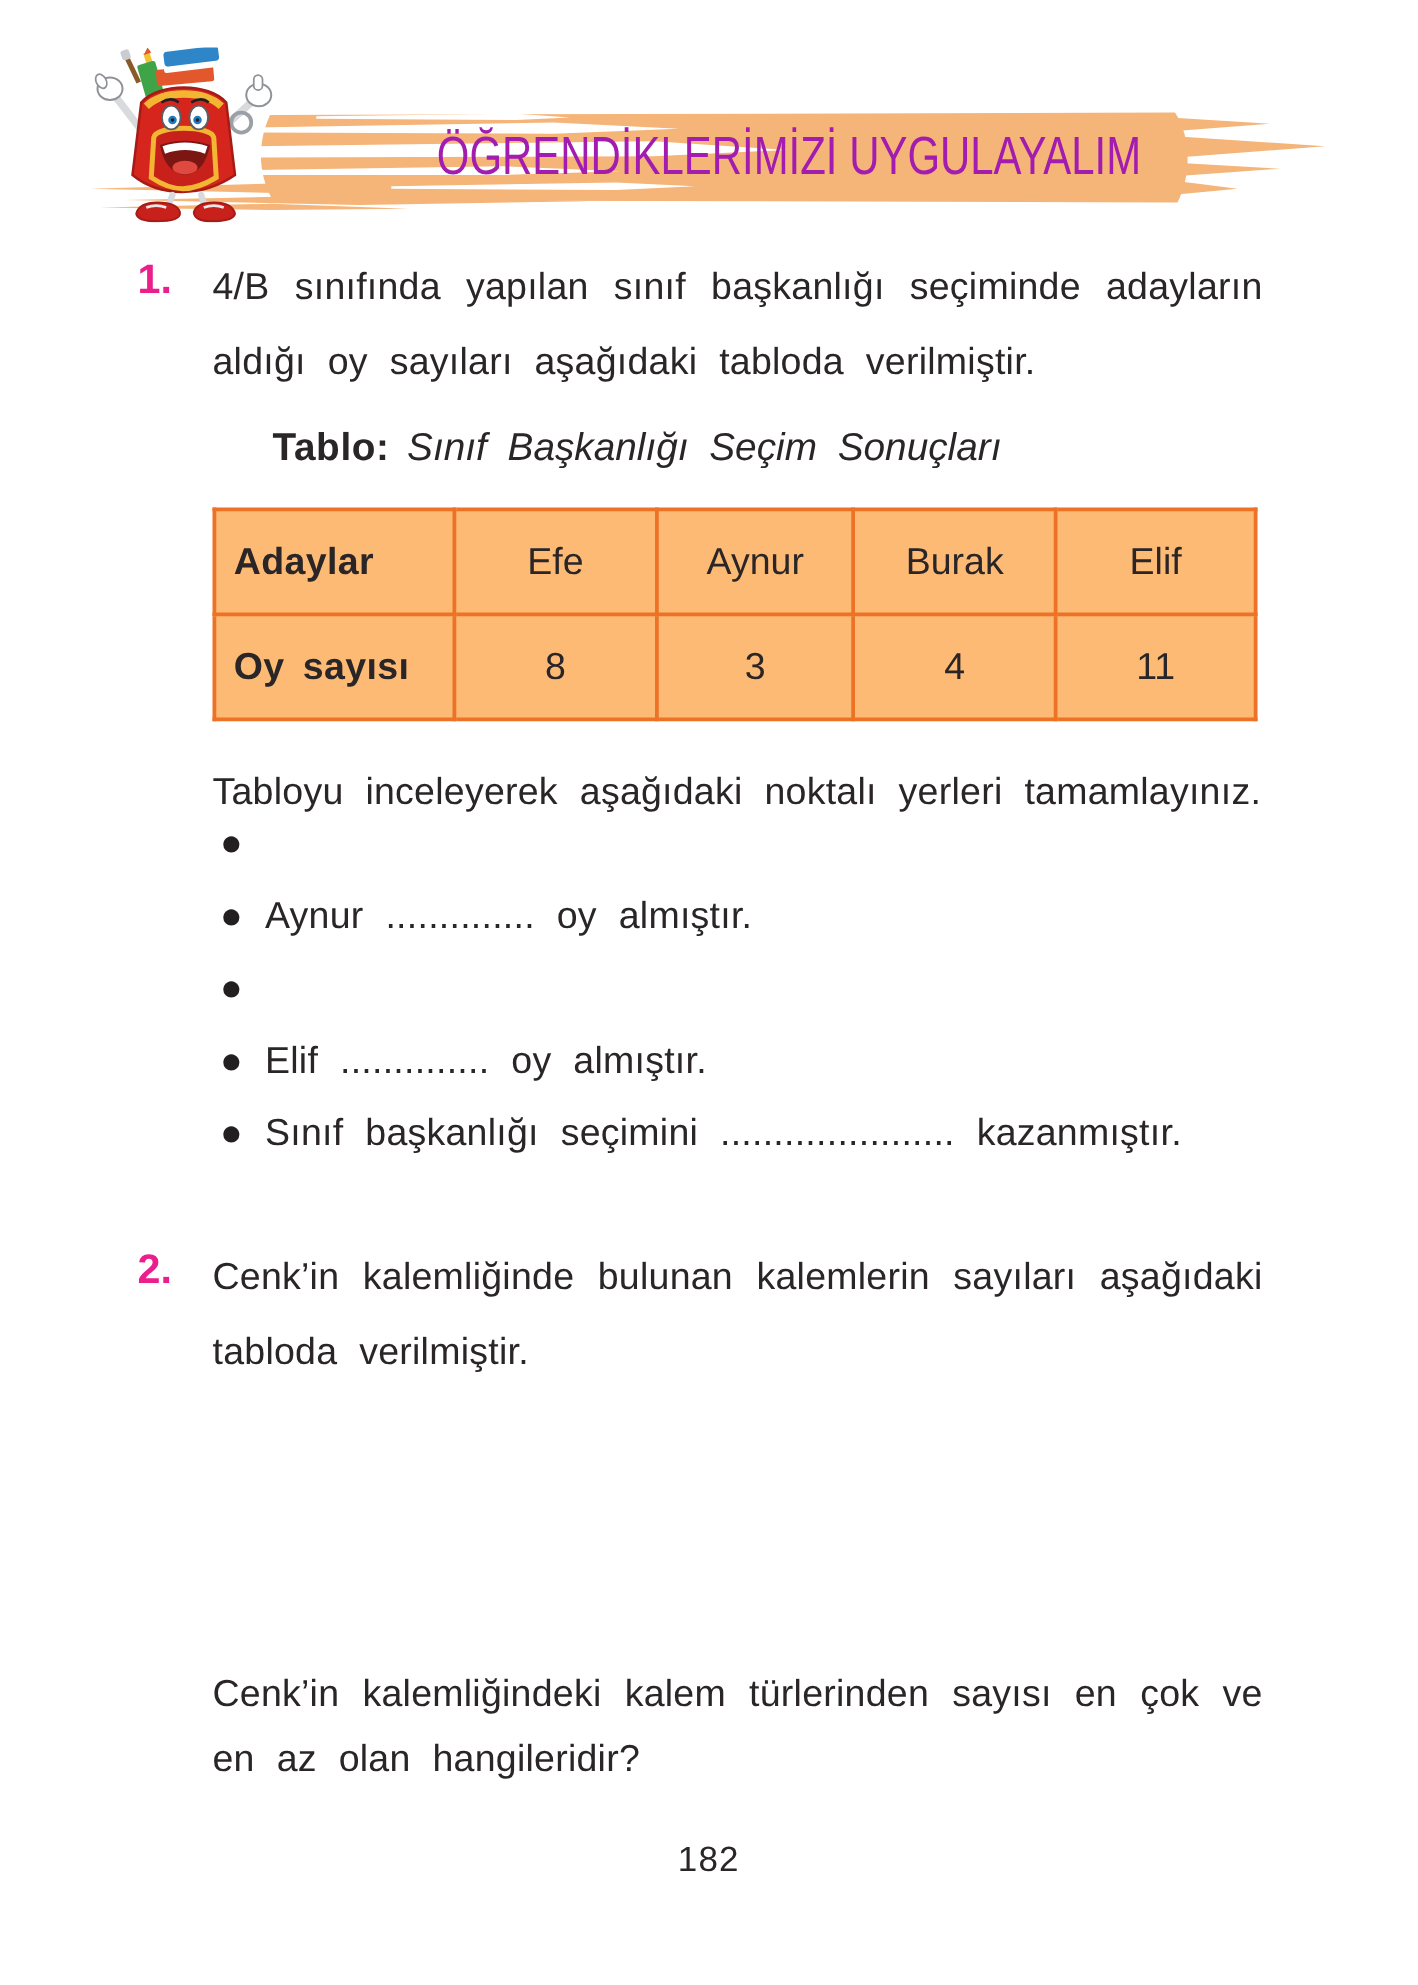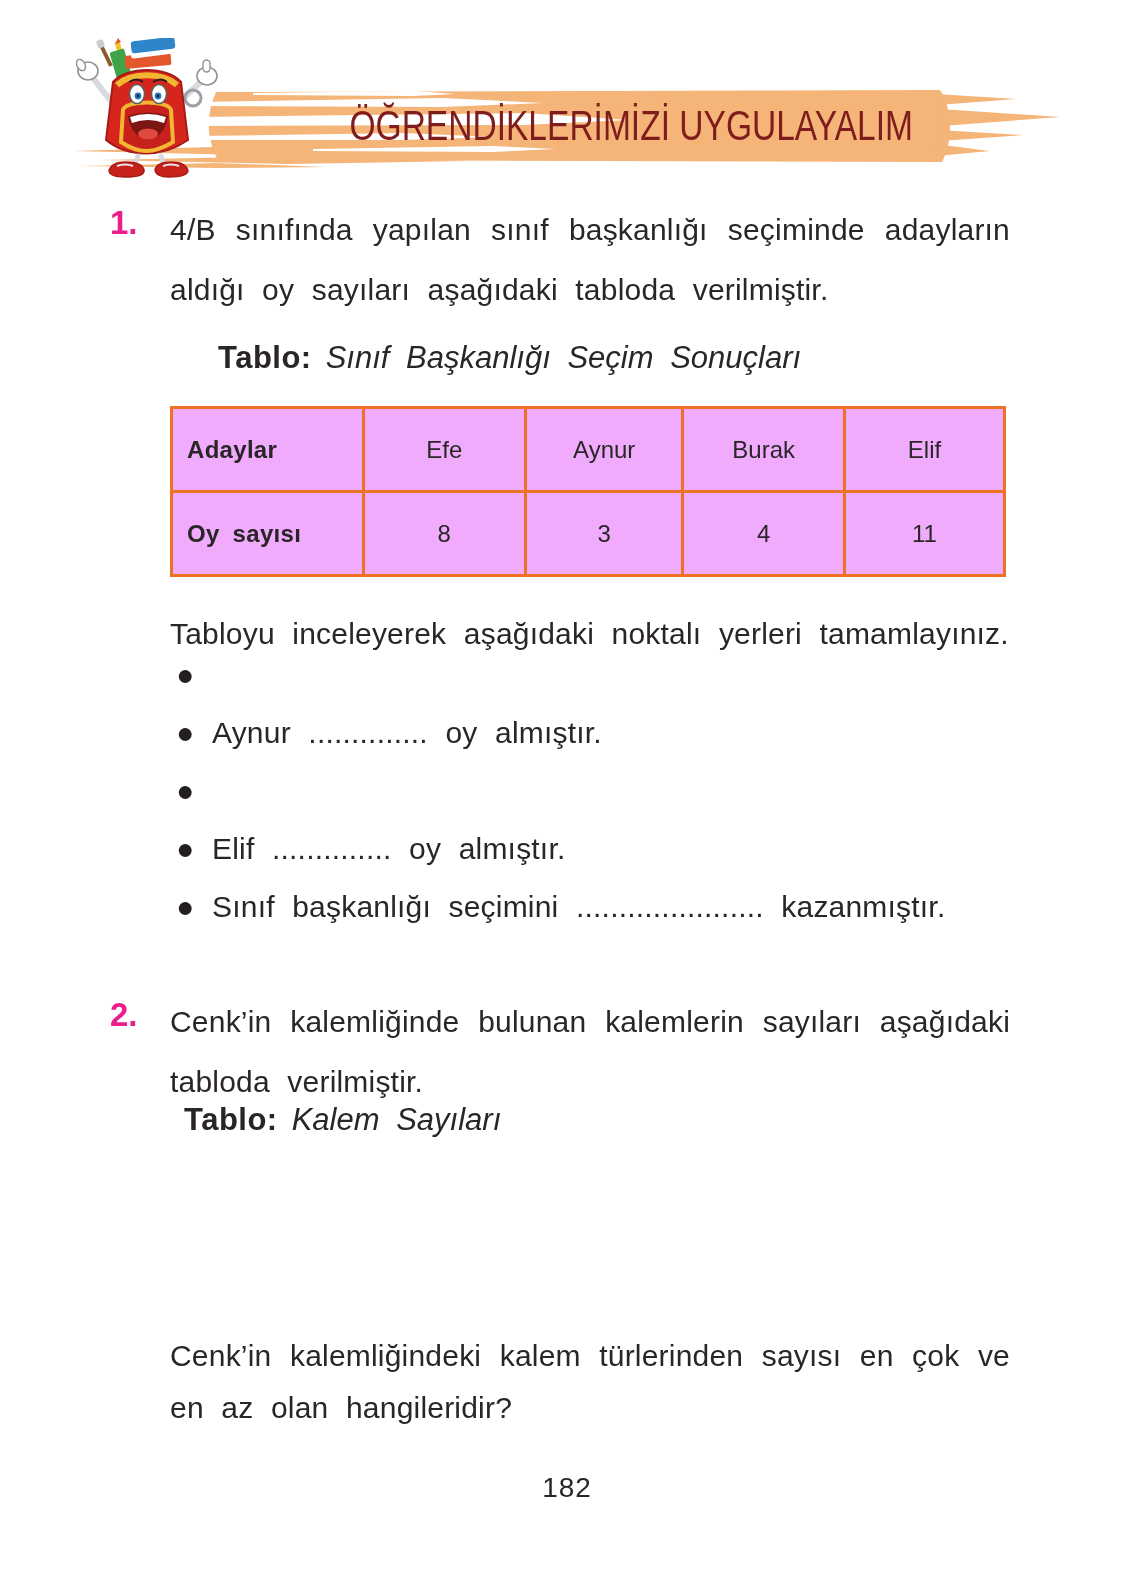--- a/index.html
+++ b/index.html
@@ -7,40 +7,40 @@
     position:relative;width:1134px;height:1588px;background:#ffffff;overflow:hidden;
     font-family:"Liberation Sans","DejaVu Sans",sans-serif;color:#2a2627;
   }
   
   .streaks-under{position:absolute;left:72px;top:144px;width:400px;height:24px;}
   .mascot{position:absolute;left:66px;top:38px;width:162px;height:140px;}
   .banner{position:absolute;left:198px;top:80px;width:866px;height:90px;}
   .banner-art{position:absolute;inset:0;width:100%;height:100%;}
   .banner-text{
     position:absolute;inset:0;display:flex;align-items:center;justify-content:center;
-    font-size:43px;font-weight:500;color:#7f1d1d;white-space:nowrap;
+    font-size:43px;font-weight:500;color:#a21caf;white-space:nowrap;
   }
   .banner-text span{display:inline-block;transform:scaleX(.78);letter-spacing:0px;}
   
   .qnum{
     position:absolute;left:110px;width:52px;font-size:33px;font-weight:600;color:#ec1e8c;
   }
   .para{
     position:absolute;left:170px;width:840px;font-size:30px;line-height:60px;
     text-align:justify;word-spacing:9px;letter-spacing:.2px;
   }
   .para.last-left{text-align-last:left;}
   .tablo-line{position:absolute;font-size:31px;white-space:nowrap;}
   .tablo-label{font-weight:700;letter-spacing:.5px;}
   .tablo-title{font-style:italic;margin-left:14px;word-spacing:8px;}
   
   table.data{position:absolute;border-collapse:collapse;table-layout:fixed;}
   table.data td{
-    border:3px solid #ed7226;font-size:24px;text-align:center;vertical-align:middle;
-    padding:0 6px;word-spacing:6px;background:#f0abfc;
+    border:3px solid #ed7226;font-size:30px;text-align:center;vertical-align:middle;
+    padding:0 6px;word-spacing:6px;background:#fdba74;
   }
   table.data td.rowhead{text-align:left;font-weight:700;padding-left:14px;letter-spacing:.3px;}
   #table1{left:170px;top:406px;width:836px;}
   #table1 td{height:81px;}
   #table1 col:nth-child(1){width:23.0%;} #table1 col:nth-child(2){width:19.5%;}
   #table1 col:nth-child(3){width:18.9%;} #table1 col:nth-child(4){width:19.4%;}
   #table1 col:nth-child(5){width:19.2%;}
   #table2{left:170px;top:1166px;width:850px;}
   #table2 td{height:76px;}
   #table2 col:nth-child(1){width:26.9%;} #table2 col:nth-child(2){width:24.4%;}
@@ -191,21 +191,18 @@
     </div>
     <div class="bullet-row">
       <span class="bullet-dot">●</span>
       <span>Sınıf başkanlığı seçimini ...................... kazanmıştır.</span>
     </div>
   </div>
 
   <div class="qnum" style="top:996px;">2.</div>
   <div class="para" style="top:992px;">Cenk’in kalemliğinde bulunan kalemlerin sayıları aşağıdaki tabloda verilmiştir.</div>
 
-  <div class="tablo-line" style="left:184px;top:1102px;">
-    <span class="tablo-label">Tablo:</span><span class="tablo-title">Kalem Sayıları</span>
-  </div>
 
 
   <div class="para last-left" style="top:1330px;line-height:52px;">Cenk’in kalemliğindeki kalem türlerinden sayısı en çok ve en az olan hangileridir?</div>
 
   <div class="page-number">182</div>
 </div>
 
 </body></html>

